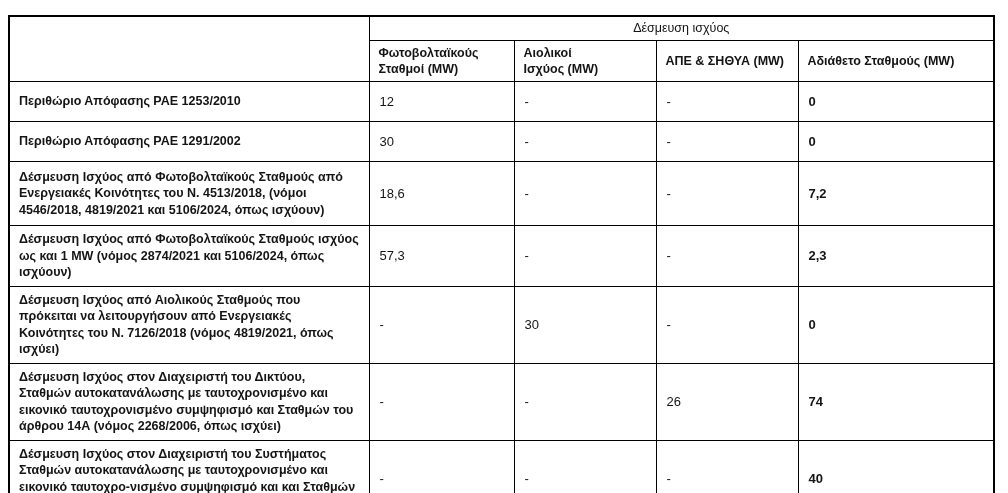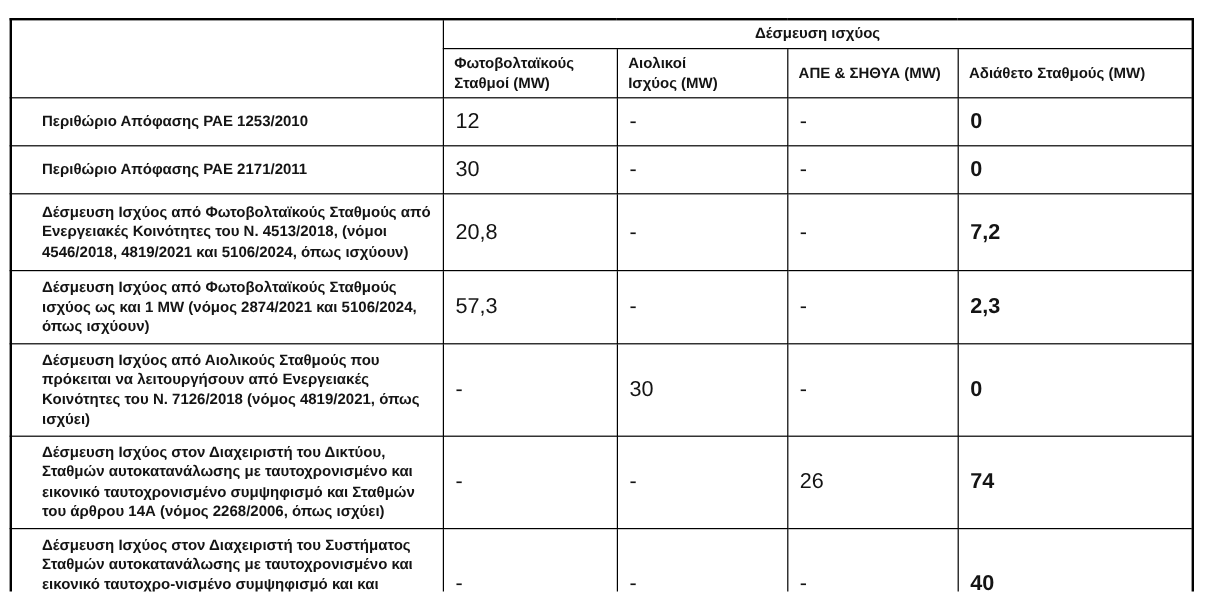--- a/index.html
+++ b/index.html
@@ -27,42 +27,42 @@
     border: 2px solid #000;
     background: #fff;
   }
   table.capacity-table td {
     border: 1px solid #000;
     vertical-align: middle;
     overflow: hidden;
   }
   .group-header {
     text-align: center;
-    font-weight: bold;
+    font-weight: normal;
     font-size: 12.5px;
     padding: 3px 6px;
     margin-top: 12px;
   }
   .col-header {
     font-weight: bold;
     font-size: 12.5px;
     line-height: 1.3;
     padding: 4px 9px;
     white-space: pre-line;
     text-align: left;
   }
   .row-label {
     font-weight: bold;
     font-size: 12.5px;
     line-height: 1.32;
-    padding: 5px 9px 5px 25px;
+    padding: 5px 9px 5px 9px;
     text-align: left;
   }
   .value {
-    font-size: 18px;
+    font-size: 13px;
     padding: 4px 10px;
     text-align: left;
     white-space: nowrap;
   }
   .value.bold {
     font-weight: bold;
   }
 </style>
 </head>
 <body>
@@ -92,30 +92,30 @@
 
       <tr style="height:40px">
         <td class="row-label">Περιθώριο Απόφασης ΡΑΕ 1253/2010</td>
         <td class="value">12</td>
         <td class="value">-</td>
         <td class="value">-</td>
         <td class="value bold">0</td>
       </tr>
 
       <tr style="height:40px">
-        <td class="row-label">Περιθώριο Απόφασης ΡΑΕ 2171/2011</td>
+        <td class="row-label">Περιθώριο Απόφασης ΡΑΕ 1291/2002</td>
         <td class="value">30</td>
         <td class="value">-</td>
         <td class="value">-</td>
         <td class="value bold">0</td>
       </tr>
 
       <tr style="height:64px">
         <td class="row-label">Δέσμευση Ισχύος από Φωτοβολταϊκούς Σταθμούς από Ενεργειακές Κοινότητες του Ν. 4513/2018, (νόμοι 4546/2018, 4819/2021 και 5106/2024, όπως ισχύουν)</td>
-        <td class="value">20,8</td>
+        <td class="value">18,6</td>
         <td class="value">-</td>
         <td class="value">-</td>
         <td class="value bold">7,2</td>
       </tr>
 
       <tr style="height:55px">
         <td class="row-label">Δέσμευση Ισχύος από Φωτοβολταϊκούς Σταθμούς  ισχύος ως και 1 MW (νόμος 2874/2021 και 5106/2024, όπως ισχύουν)</td>
         <td class="value">57,3</td>
         <td class="value">-</td>
         <td class="value">-</td>

